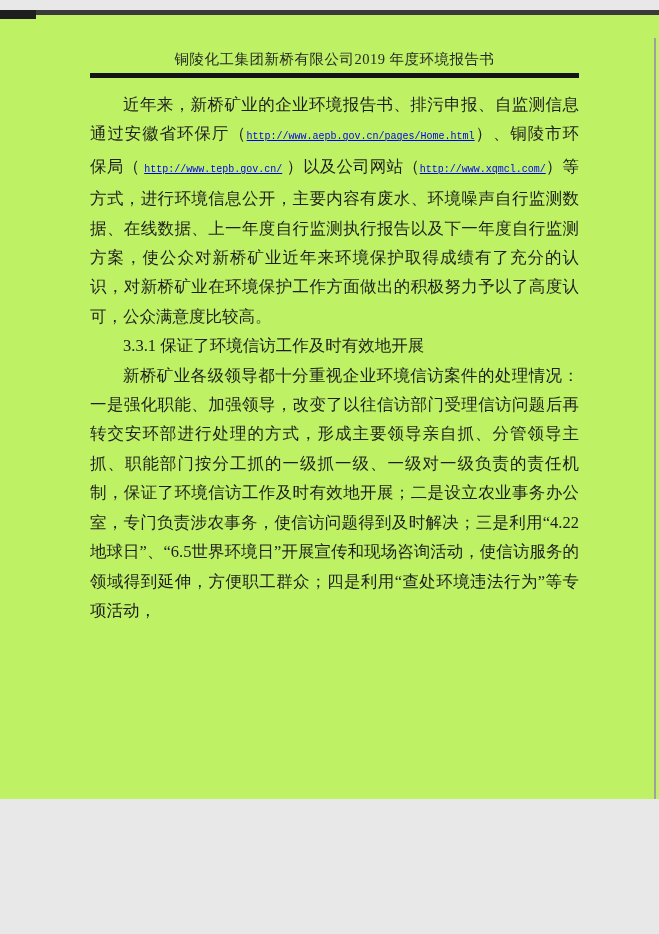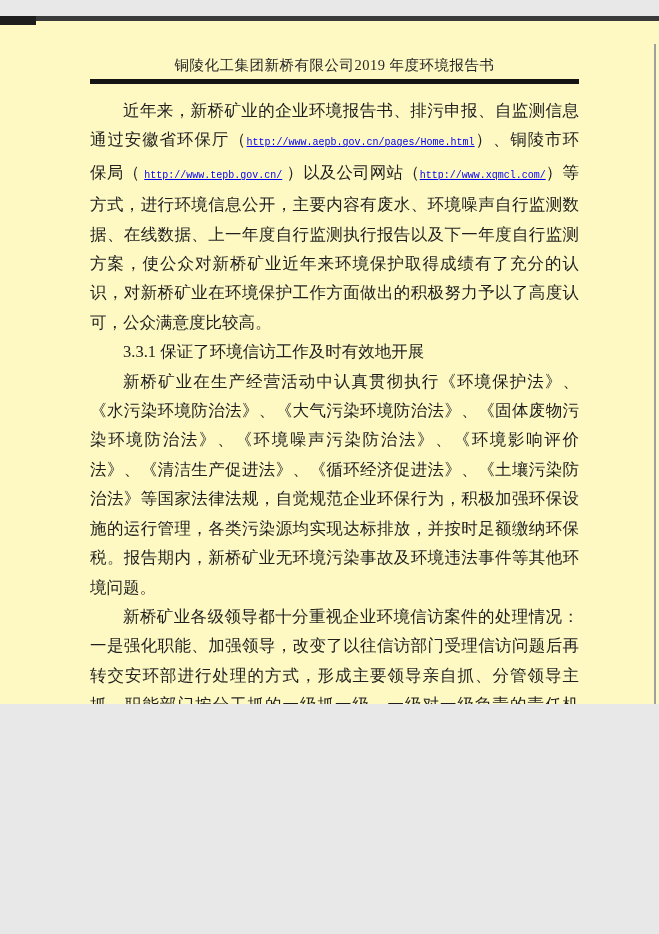--- a/index.html
+++ b/index.html
@@ -3,23 +3,23 @@
 <meta charset="utf-8">
 <style>
   html, body {
     margin: 0;
     padding: 0;
     background: #e8e8e8;
   }
   .page {
     position: relative;
     width: 659px;
-    height: 688px;
-    margin: 16px auto;
-    background: #fef9c3;
+    height: 789px;
+    margin: 10px auto;
+    background: #bef264;
     overflow: hidden;
     font-family: "Liberation Serif", "DejaVu Serif", serif;
     color: #1f1f1f;
   }
   
   .scan-top-strip {
     position: absolute;
     top: 0; left: 0;
     width: 659px; height: 5px;
     background: #3a3a3a;
@@ -100,21 +100,20 @@
 
     <div class="header-rule"></div>
 
     <div class="doc-body">
 
       <p><span>近年来，新桥矿业的企业环境报告书、排污申报、自监测信息通过安徽省环保厅（</span><a class="doc-link">http://www.aepb.gov.cn/pages/Home.html</a><span>）、铜陵市环保局（ </span><a class="doc-link">http://www.tepb.gov.cn/</a><span> ）以及公司网站（</span><a class="doc-link">http://www.xqmcl.com/</a><span>）等方式，进行环境信息公开，主要内容有废水、环境噪声自行监测数据、在线数据、上一年度自行监测执行报告以及下一年度自行监测方案，使公众对新桥矿业近年来环境保护取得成绩有了充分的认识，对新桥矿业在环境保护工作方面做出的积极努力予以了高度认可，公众满意度比较高。</span></p>
 
 
       <p>3.3.1 保证了环境信访工作及时有效地开展</p>
 
-      <p>新桥矿业在生产经营活动中认真贯彻执行《环境保护法》、《水污染环境防治法》、《大气污染环境防治法》、《固体废物污染环境防治法》、《环境噪声污染防治法》、《环境影响评价法》、《清洁生产促进法》、《循环经济促进法》、《土壤污染防治法》等国家法律法规，自觉规范企业环保行为，积极加强环保设施的运行管理，各类污染源均实现达标排放，并按时足额缴纳环保税。报告期内，新桥矿业无环境污染事故及环境违法事件等其他环境问题。</p>
 
 
       <p>新桥矿业各级领导都十分重视企业环境信访案件的处理情况：一是强化职能、加强领导，改变了以往信访部门受理信访问题后再转交安环部进行处理的方式，形成主要领导亲自抓、分管领导主抓、职能部门按分工抓的一级抓一级、一级对一级负责的责任机制，保证了环境信访工作及时有效地开展；二是设立农业事务办公室，专门负责涉农事务，使信访问题得到及时解决；三是利用“4.22地球日”、“6.5世界环境日”开展宣传和现场咨询活动，使信访服务的领域得到延伸，方便职工群众；四是利用“查处环境违法行为”等专项活动，</p>
 
     </div>
   </div>
 
   <div class="page-footer">
     <span>- 14 -</span>
   </div>

